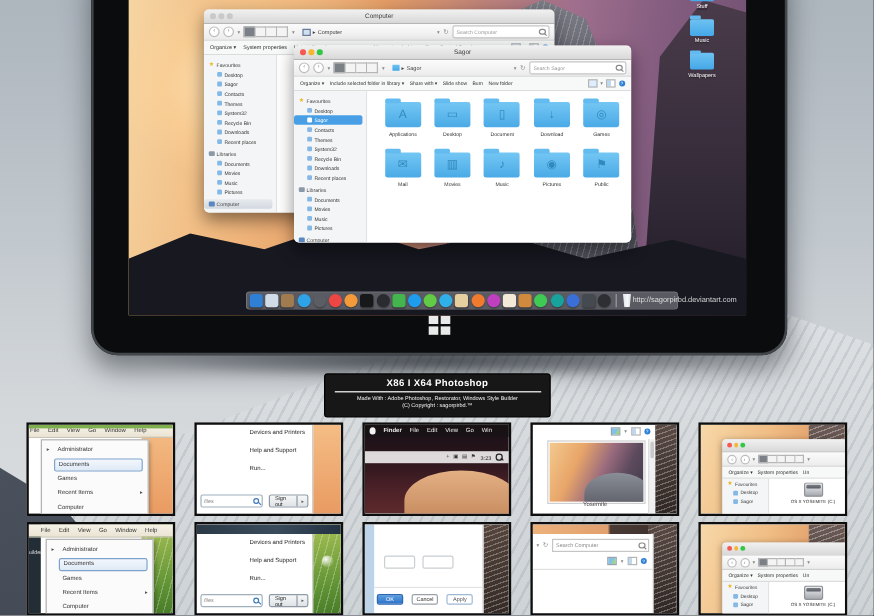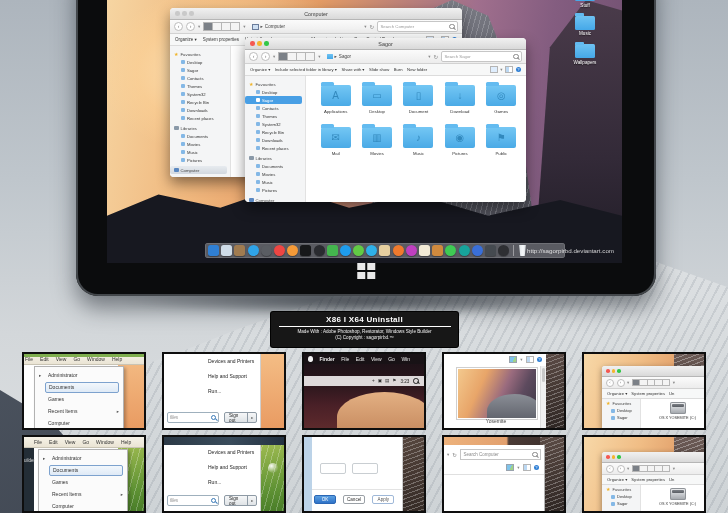--- a/index.html
+++ b/index.html
@@ -571,21 +571,21 @@
             <span class="dk" style="background: rgb(46, 47, 51);"></span>
           </span>
         <span class="dock-div"></span>
         <span class="trash"></span>
       </div>
       <div class="wm">http://sagorpirbd.deviantart.com</div>
     </div>
   </div>
 
   <div class="banner">
-    <div class="b1">X86 I X64 Uninstall</div>
+    <div class="b1">X86 I X64 Photoshop</div>
     <div class="bline"></div>
     <div class="b2">Made With :  Adobe Photoshop, Restorator, Windows Style Builder</div>
     <div class="b3">(C) Copyright : sagorpirbd.™</div>
   </div>
 
   <div class="grid">
 
     <div class="thumb t1">
       <div class="strip-right orangebg"></div>
       <div class="greenline"></div>

